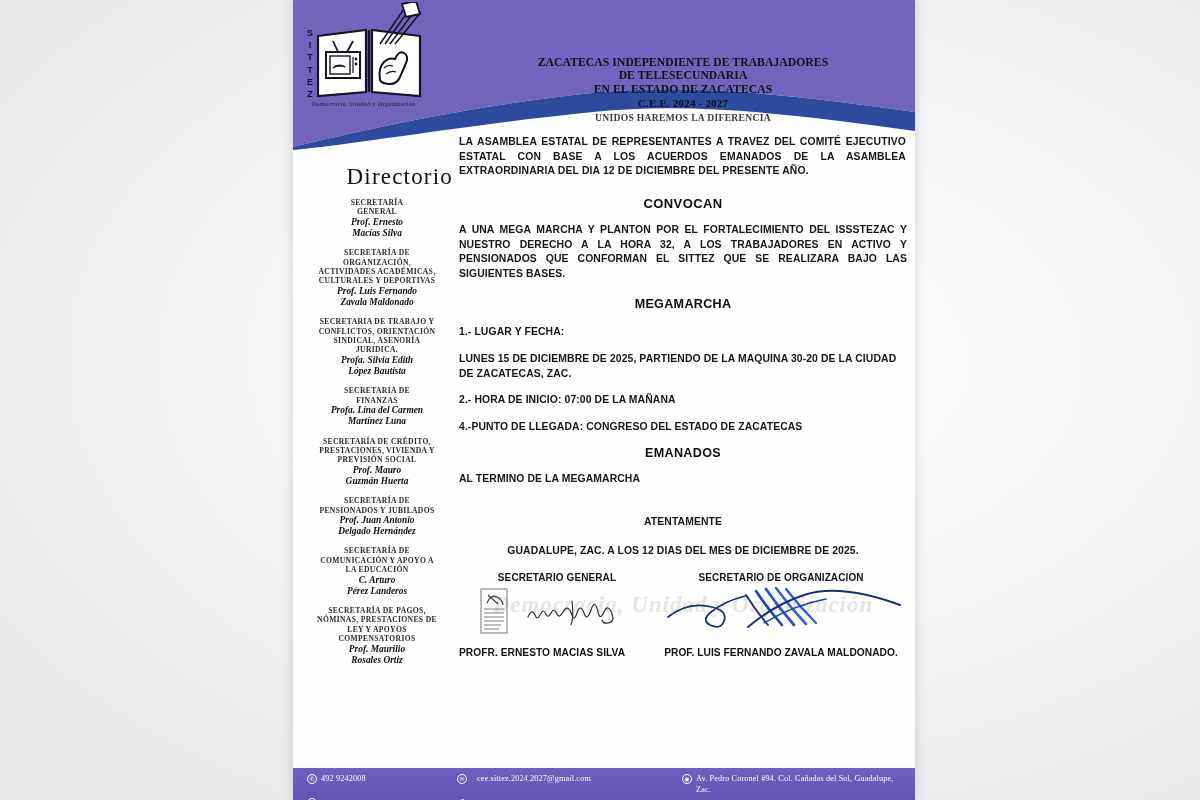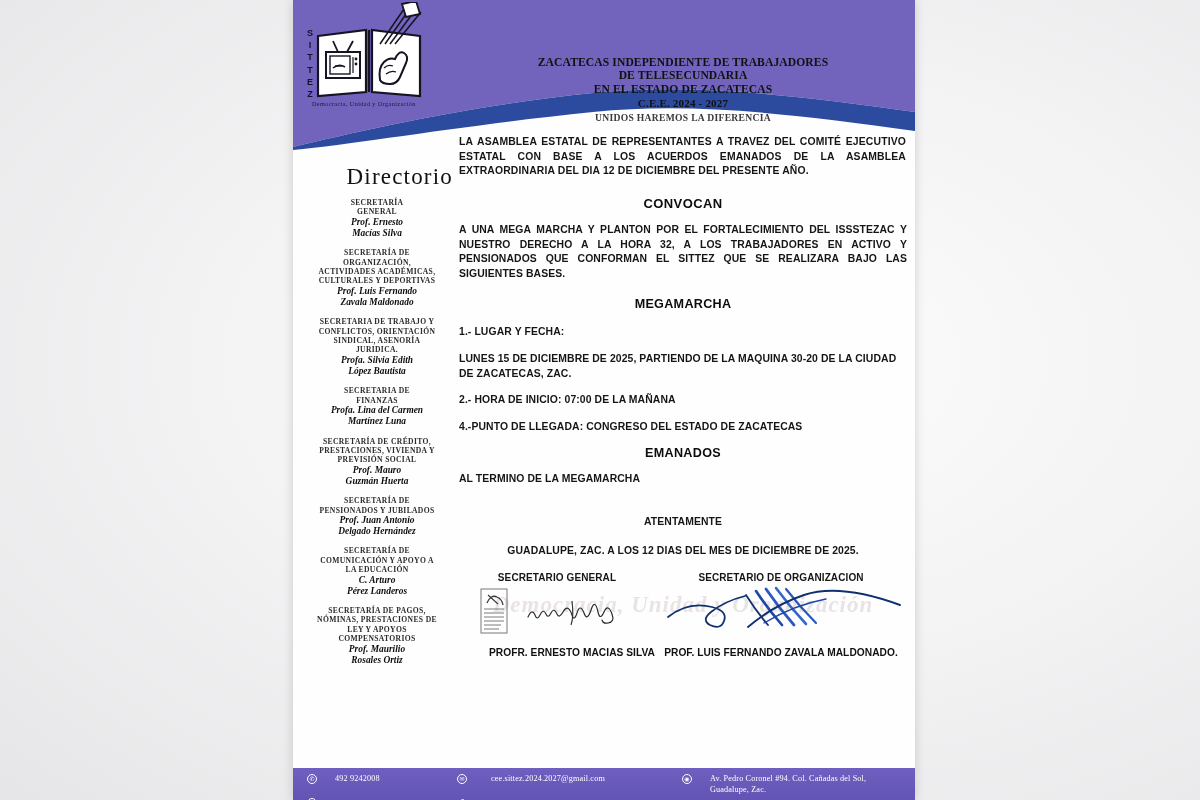--- a/index.html
+++ b/index.html
@@ -202,21 +202,21 @@
     position: relative;
     height: 64px;
   }
   .sig-names {
     display: flex;
     font-size: 10.2px;
     font-weight: bold;
     color: #111;
     letter-spacing: 0.05px;
   }
-  .sig-names .c1 { width: 196px; text-align: right; }
+  .sig-names .c1 { width: 196px; text-align: left; }
   .sig-names .c2 { flex: 1; text-align: center; }
 
   
   .watermark {
     position: absolute;
     left: 0;
     top: 396px;
     width: 448px;
     text-align: center;
     font-family: "Liberation Serif", serif;
@@ -265,21 +265,21 @@
     border: 1px solid #ffffff;
     display: flex;
     align-items: center;
     justify-content: center;
     font-size: 6px;
     line-height: 1;
     margin-top: 1px;
   }
   .fico.pin { border-radius: 50% 50% 50% 50%; }
   .fico.fb { border: none; font-size: 10px; font-weight: bold; font-family: "Liberation Serif", serif; width: 10px; }
-  .foot-txt { white-space: nowrap; margin-left: 14px; }
+  .foot-txt { white-space: nowrap; }
   .foot-txt.wrap { white-space: normal; }
 </style>
 </head>
 <body>
 
 <div class="stage">
 
   <div class="sheet">
 
     <div class="header-band">

